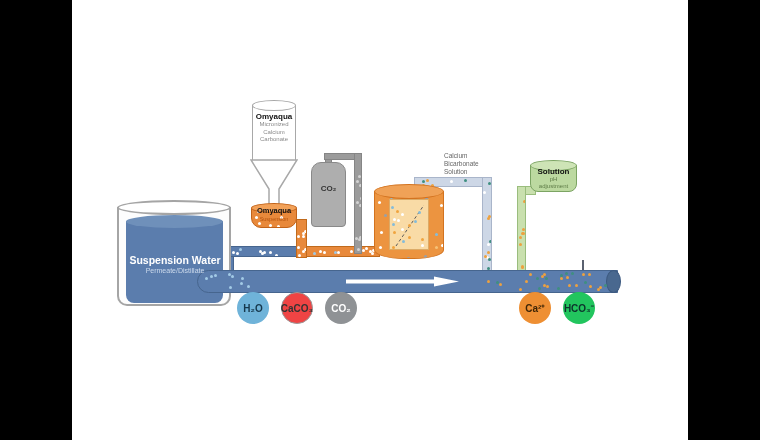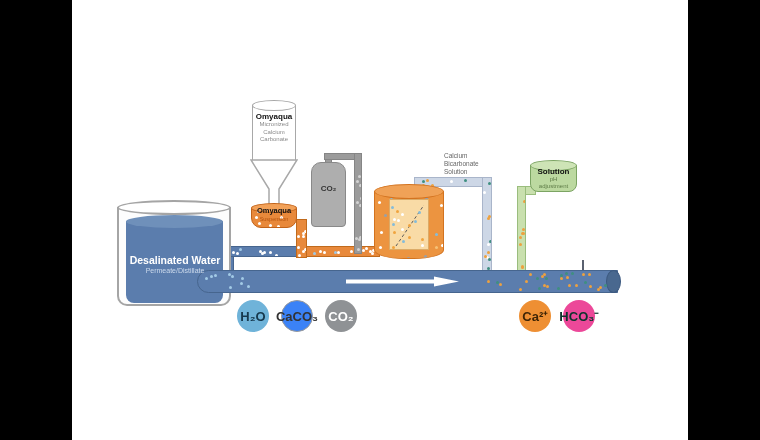--- a/index.html
+++ b/index.html
@@ -95,21 +95,21 @@
   
   .sensor-box{left:548px;top:238px;width:64px;height:22px;background:#d4dde9;
     border:1px solid #99a3b5;display:flex;align-items:center;justify-content:center;
     font-size:8.5px;font-weight:bold;color:#1f2733;}
   .sensor-line{left:582px;top:260px;width:2px;height:12px;background:#5a6170;}
 
   .flow-arrow{left:346px;top:276px;width:114px;height:11px;z-index:5;}
 
   
   .legend-circle{width:32px;height:32px;border-radius:50%;display:flex;align-items:center;
-    justify-content:center;font-size:13px;font-weight:bold;top:300px;}
+    justify-content:center;font-size:10px;font-weight:bold;top:292px;}
   .lg-h2o{left:237px;}
   .lg-caco3{left:281px;border:1.5px solid #9a9a9a;}
   .lg-co2{left:325px;}
   .lg-ca{left:519px;}
   .lg-hco3{left:563px;}
 
   .bar{top:0;width:72px;height:440px;background:#000;z-index:50;}
   .bar-left{left:0;}
   .bar-right{left:688px;}
 </style>
@@ -254,21 +254,21 @@
       <span class="dot" style="width: 3px; height: 3px; left: 58.5px; top: 12.4px; background: rgb(237, 161, 63);"></span>
       <span class="dot" style="width: 3px; height: 3px; left: 83.5px; top: 11.8px; background: rgb(237, 161, 63);"></span>
       <span class="dot" style="width: 3px; height: 3px; left: 54.1px; top: 14.5px; background: rgb(63, 143, 128);"></span>
       <span class="dot" style="width: 3px; height: 3px; left: 44.8px; top: 0.7px; background: rgb(237, 161, 63);"></span>
     </div>
   <svg class="abs flow-arrow" viewBox="0 0 114 11">
     <polygon points="0,3.5 88,3.5 88,0.5 113,5.5 88,10.5 88,7.5 0,7.5" fill="#ffffff"></polygon>
   </svg>
 
   <div class="abs tank-label">
-    <div class="tank-title">Desalinated Water</div>
+    <div class="tank-title">Suspension Water</div>
     <div class="tank-sub">Permeate/Distillate</div>
   </div>
 
   <div class="abs hopper-body"></div>
   <div class="abs hopper-top"></div>
   <svg class="abs hopper-funnel" viewBox="0 0 48 50">
     <polygon points="1,1 47,1 29,30 29,49 19,49 19,30" fill="#ffffff" stroke="#a8a8a8" stroke-width="1.5"></polygon>
   </svg>
   <div class="abs hopper-text">
     <div class="hopper-title">Omyaqua</div>
@@ -360,28 +360,28 @@
   <div class="abs lime-text">
     <div class="lime-title">Solution</div>
     <div class="lime-sub">pH</div>
     <div class="lime-sub">adjustment</div>
   </div>
 
 
   <div class="abs legend-circle lg-h2o" style="background-color: rgb(111, 179, 217); color: rgb(22, 56, 77);">
       <span>H₂O</span>
     </div>
-  <div class="abs legend-circle lg-caco3" style="background-color: #3b82f6; color: rgb(51, 51, 51);">
+  <div class="abs legend-circle lg-caco3" style="background-color: #ef4444; color: rgb(51, 51, 51);">
       <span>CaCO₃</span>
     </div>
   <div class="abs legend-circle lg-co2" style="background-color: rgb(143, 146, 149); color: rgb(255, 255, 255);">
       <span>CO₂</span>
     </div>
   <div class="abs legend-circle lg-ca" style="background-color: rgb(238, 143, 51); color: rgb(63, 37, 6);">
       <span>Ca²⁺</span>
     </div>
-  <div class="abs legend-circle lg-hco3" style="background-color: #ec4899; color: rgb(13, 51, 44);">
+  <div class="abs legend-circle lg-hco3" style="background-color: #22c55e; color: rgb(13, 51, 44);">
       <span>HCO₃⁻</span>
     </div>
 
   <div class="abs bar bar-left"></div>
   <div class="abs bar bar-right"></div>
 </div>
 
 </body></html>

